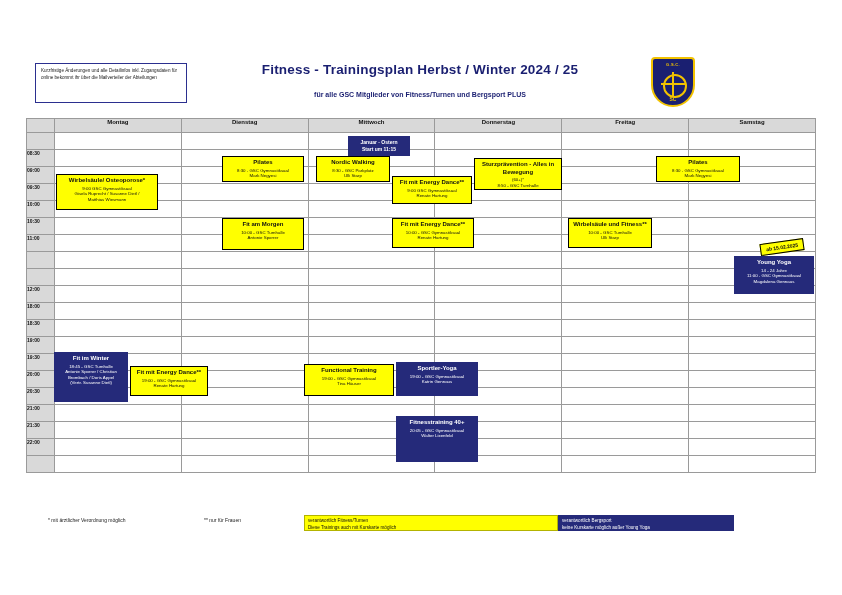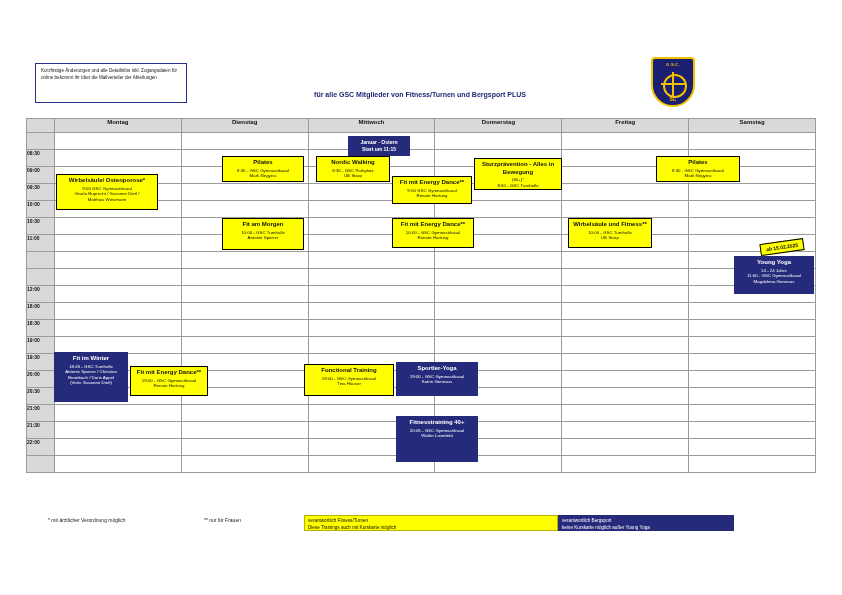--- a/index.html
+++ b/index.html
@@ -115,20 +115,21 @@
 </style>
 </head>
 <body>
 
 <div class="page">
 
   <div class="note-box">
     <span>Kurzfristige Änderungen und alle Detailinfos inkl. Zugangsdaten für online bekommt ihr über die Mailverteiler der Abteilungen</span>
   </div>
 
+  <div class="title">Fitness - Trainingsplan Herbst / Winter 2024 / 25</div>
   <div class="subtitle">für alle GSC Mitglieder von Fitness/Turnen und Bergsport PLUS</div>
 
   <div class="logo">
     <div class="shield"></div>
     <div class="top-text">G.S.C.</div>
     <div class="ring"></div>
     <div class="cross-v"></div>
     <div class="cross-h"></div>
     <div class="bot-text">SC</div>
   </div>

